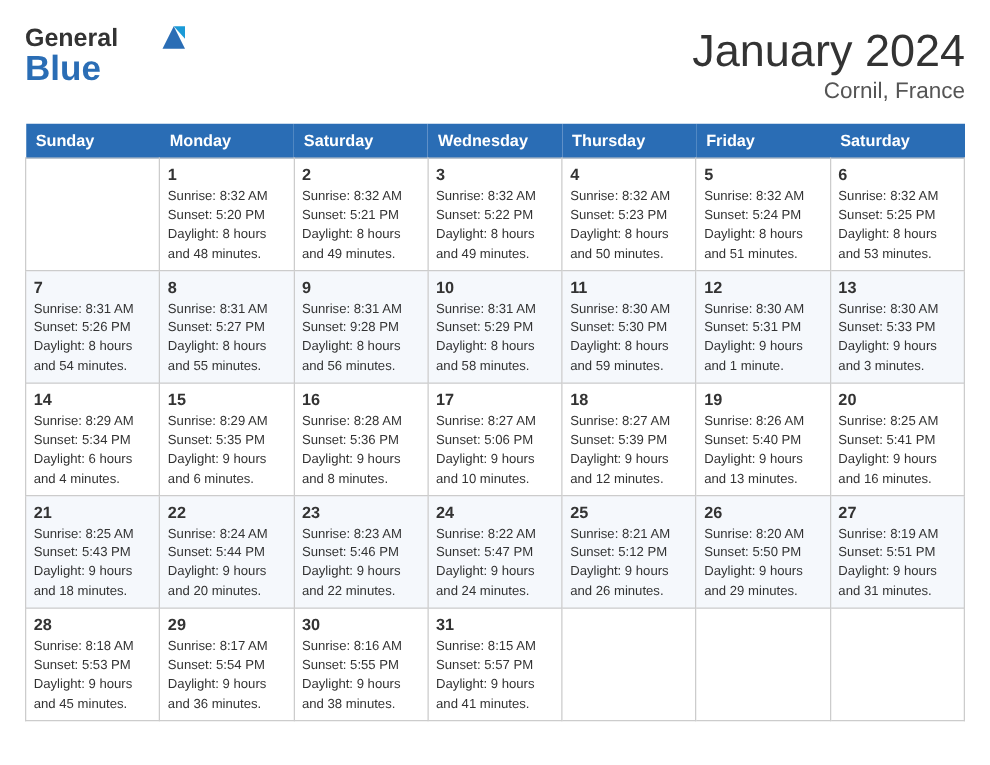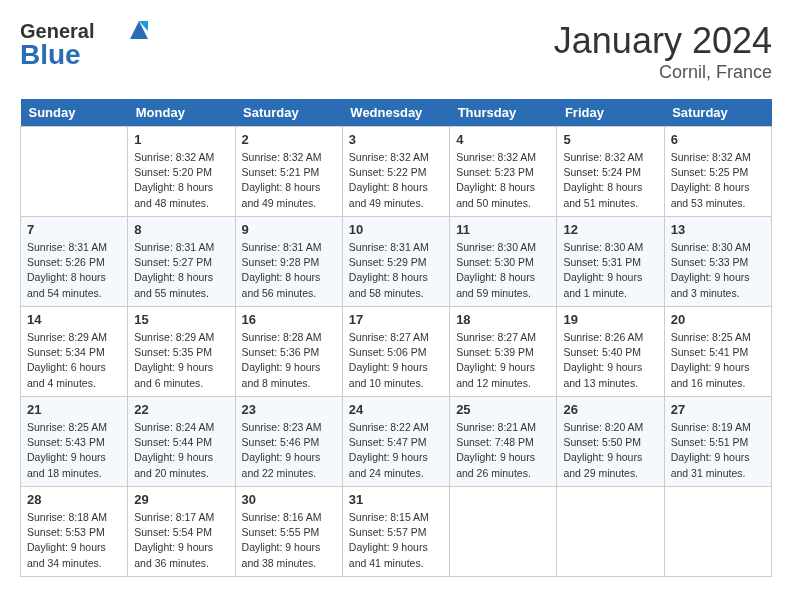--- a/index.html
+++ b/index.html
@@ -302,21 +302,21 @@
         <div class="cell-content">
           <div>Sunrise: 8:22 AM</div>
           <div>Sunset: 5:47 PM</div>
           <div>Daylight: 9 hours and 24 minutes.</div>
         </div>
         </td>
         <td>
           <div class="day-number">25</div>
         <div class="cell-content">
           <div>Sunrise: 8:21 AM</div>
-          <div>Sunset: 7:48 PM</div>
+          <div>Sunset: 5:12 PM</div>
           <div>Daylight: 9 hours and 26 minutes.</div>
         </div>
         </td>
         <td>
           <div class="day-number">26</div>
         <div class="cell-content">
           <div>Sunrise: 8:20 AM</div>
           <div>Sunset: 5:50 PM</div>
           <div>Daylight: 9 hours and 29 minutes.</div>
         </div>
@@ -329,21 +329,21 @@
           <div>Daylight: 9 hours and 31 minutes.</div>
         </div>
         </td>
       </tr>
       <tr>
         <td>
           <div class="day-number">28</div>
         <div class="cell-content">
           <div>Sunrise: 8:18 AM</div>
           <div>Sunset: 5:53 PM</div>
-          <div>Daylight: 9 hours and 34 minutes.</div>
+          <div>Daylight: 9 hours and 45 minutes.</div>
         </div>
         </td>
         <td>
           <div class="day-number">29</div>
         <div class="cell-content">
           <div>Sunrise: 8:17 AM</div>
           <div>Sunset: 5:54 PM</div>
           <div>Daylight: 9 hours and 36 minutes.</div>
         </div>
         </td>

